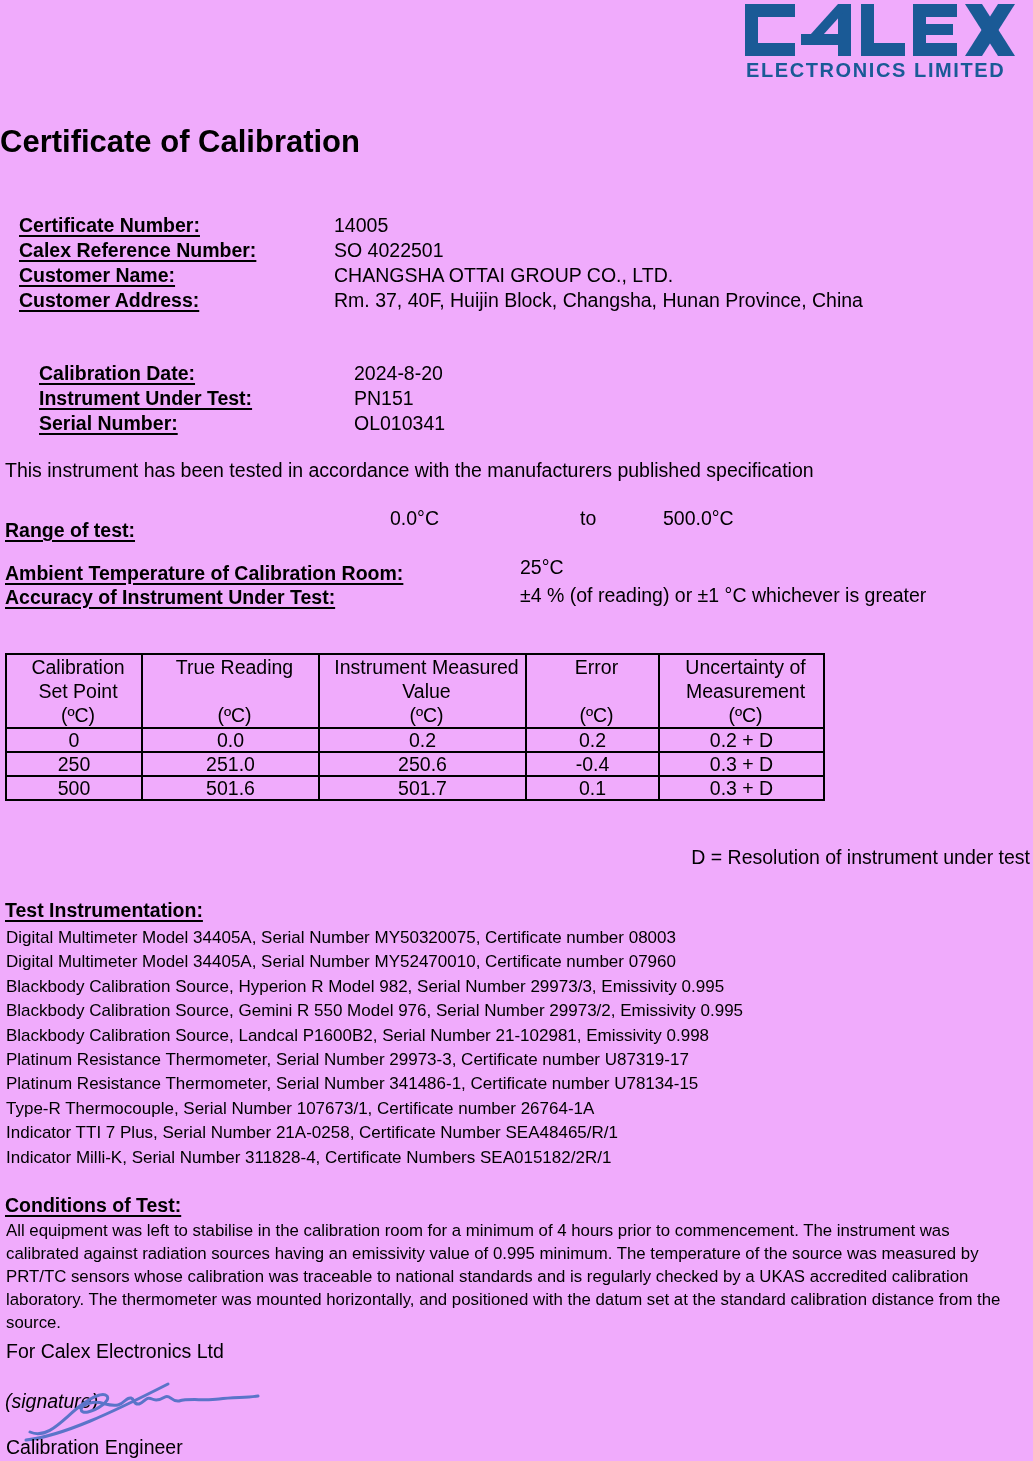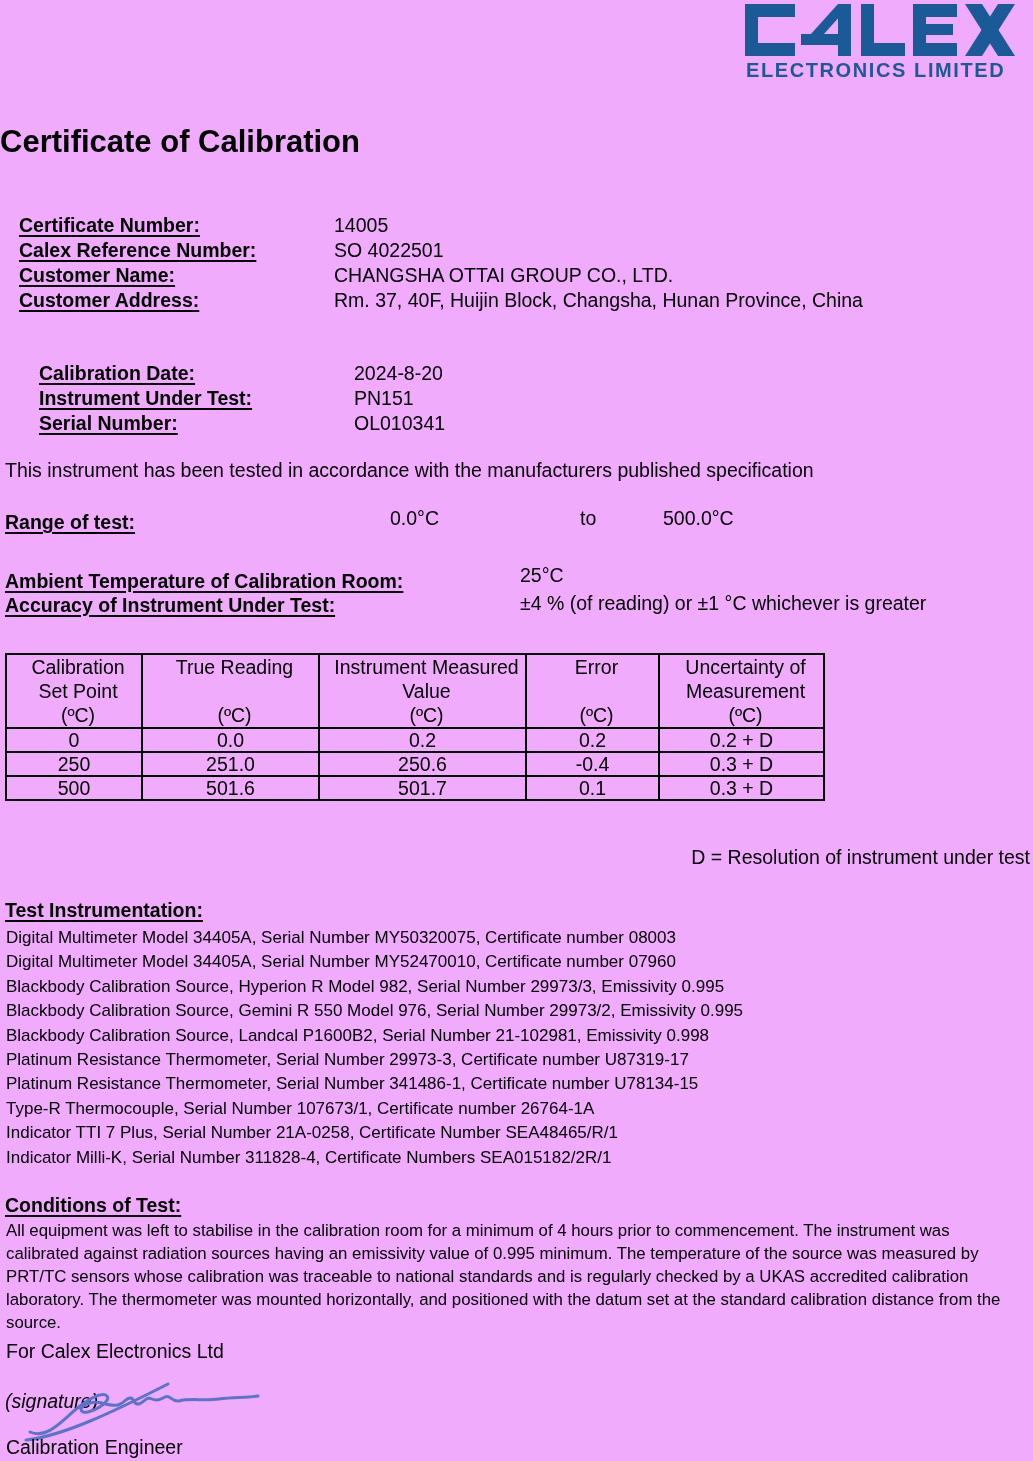--- a/index.html
+++ b/index.html
@@ -100,27 +100,27 @@
     </div>
     <div style="position:relative; height:25px;">
       <span class="lbl">Serial Number:</span>
       <span class="val abs" style="left:315px; top:0; white-space:nowrap;">OL010341</span>
     </div>
   </div>
 
   <div class="abs note" style="left:5px; top:459px; width:1010px;">This instrument has been tested in accordance with the manufacturers published specification</div>
 
   <div class="abs" style="left:0; top:507px; width:1033px; height:26px;">
-    <span class="lbl abs" style="left:5px; top:4px;">Range of test:</span>
+    <span class="lbl abs" style="left:5px; top:12px;">Range of test:</span>
     <span class="val abs" style="left:390px; top:0;">0.0°C</span>
     <span class="val abs" style="left:580px; top:0;">to</span>
     <span class="val abs" style="left:663px; top:0;">500.0°C</span>
   </div>
 
-  <div class="abs" style="left:0; top:556px; width:826px; height:56px;margin-top:8px;">
+  <div class="abs" style="left:0; top:556px; width:826px; height:56px;">
     <span class="lbl abs" style="left:5px; top:6px;">Ambient Temperature of Calibration Room:</span>
     <span class="val abs" style="left:520px; top:0px;">25°C</span>
     <span class="lbl abs" style="left:5px; top:30px;">Accuracy of Instrument Under Test:</span>
     <span class="val abs" style="left:520px; top:28px; white-space:nowrap;">±4 % (of reading) or ±1 °C whichever is greater</span>
   </div>
 
   <table class="results abs" style="left:5px; top:653px;">
     <colgroup>
       <col style="width:136px">
         <col style="width:177px">

